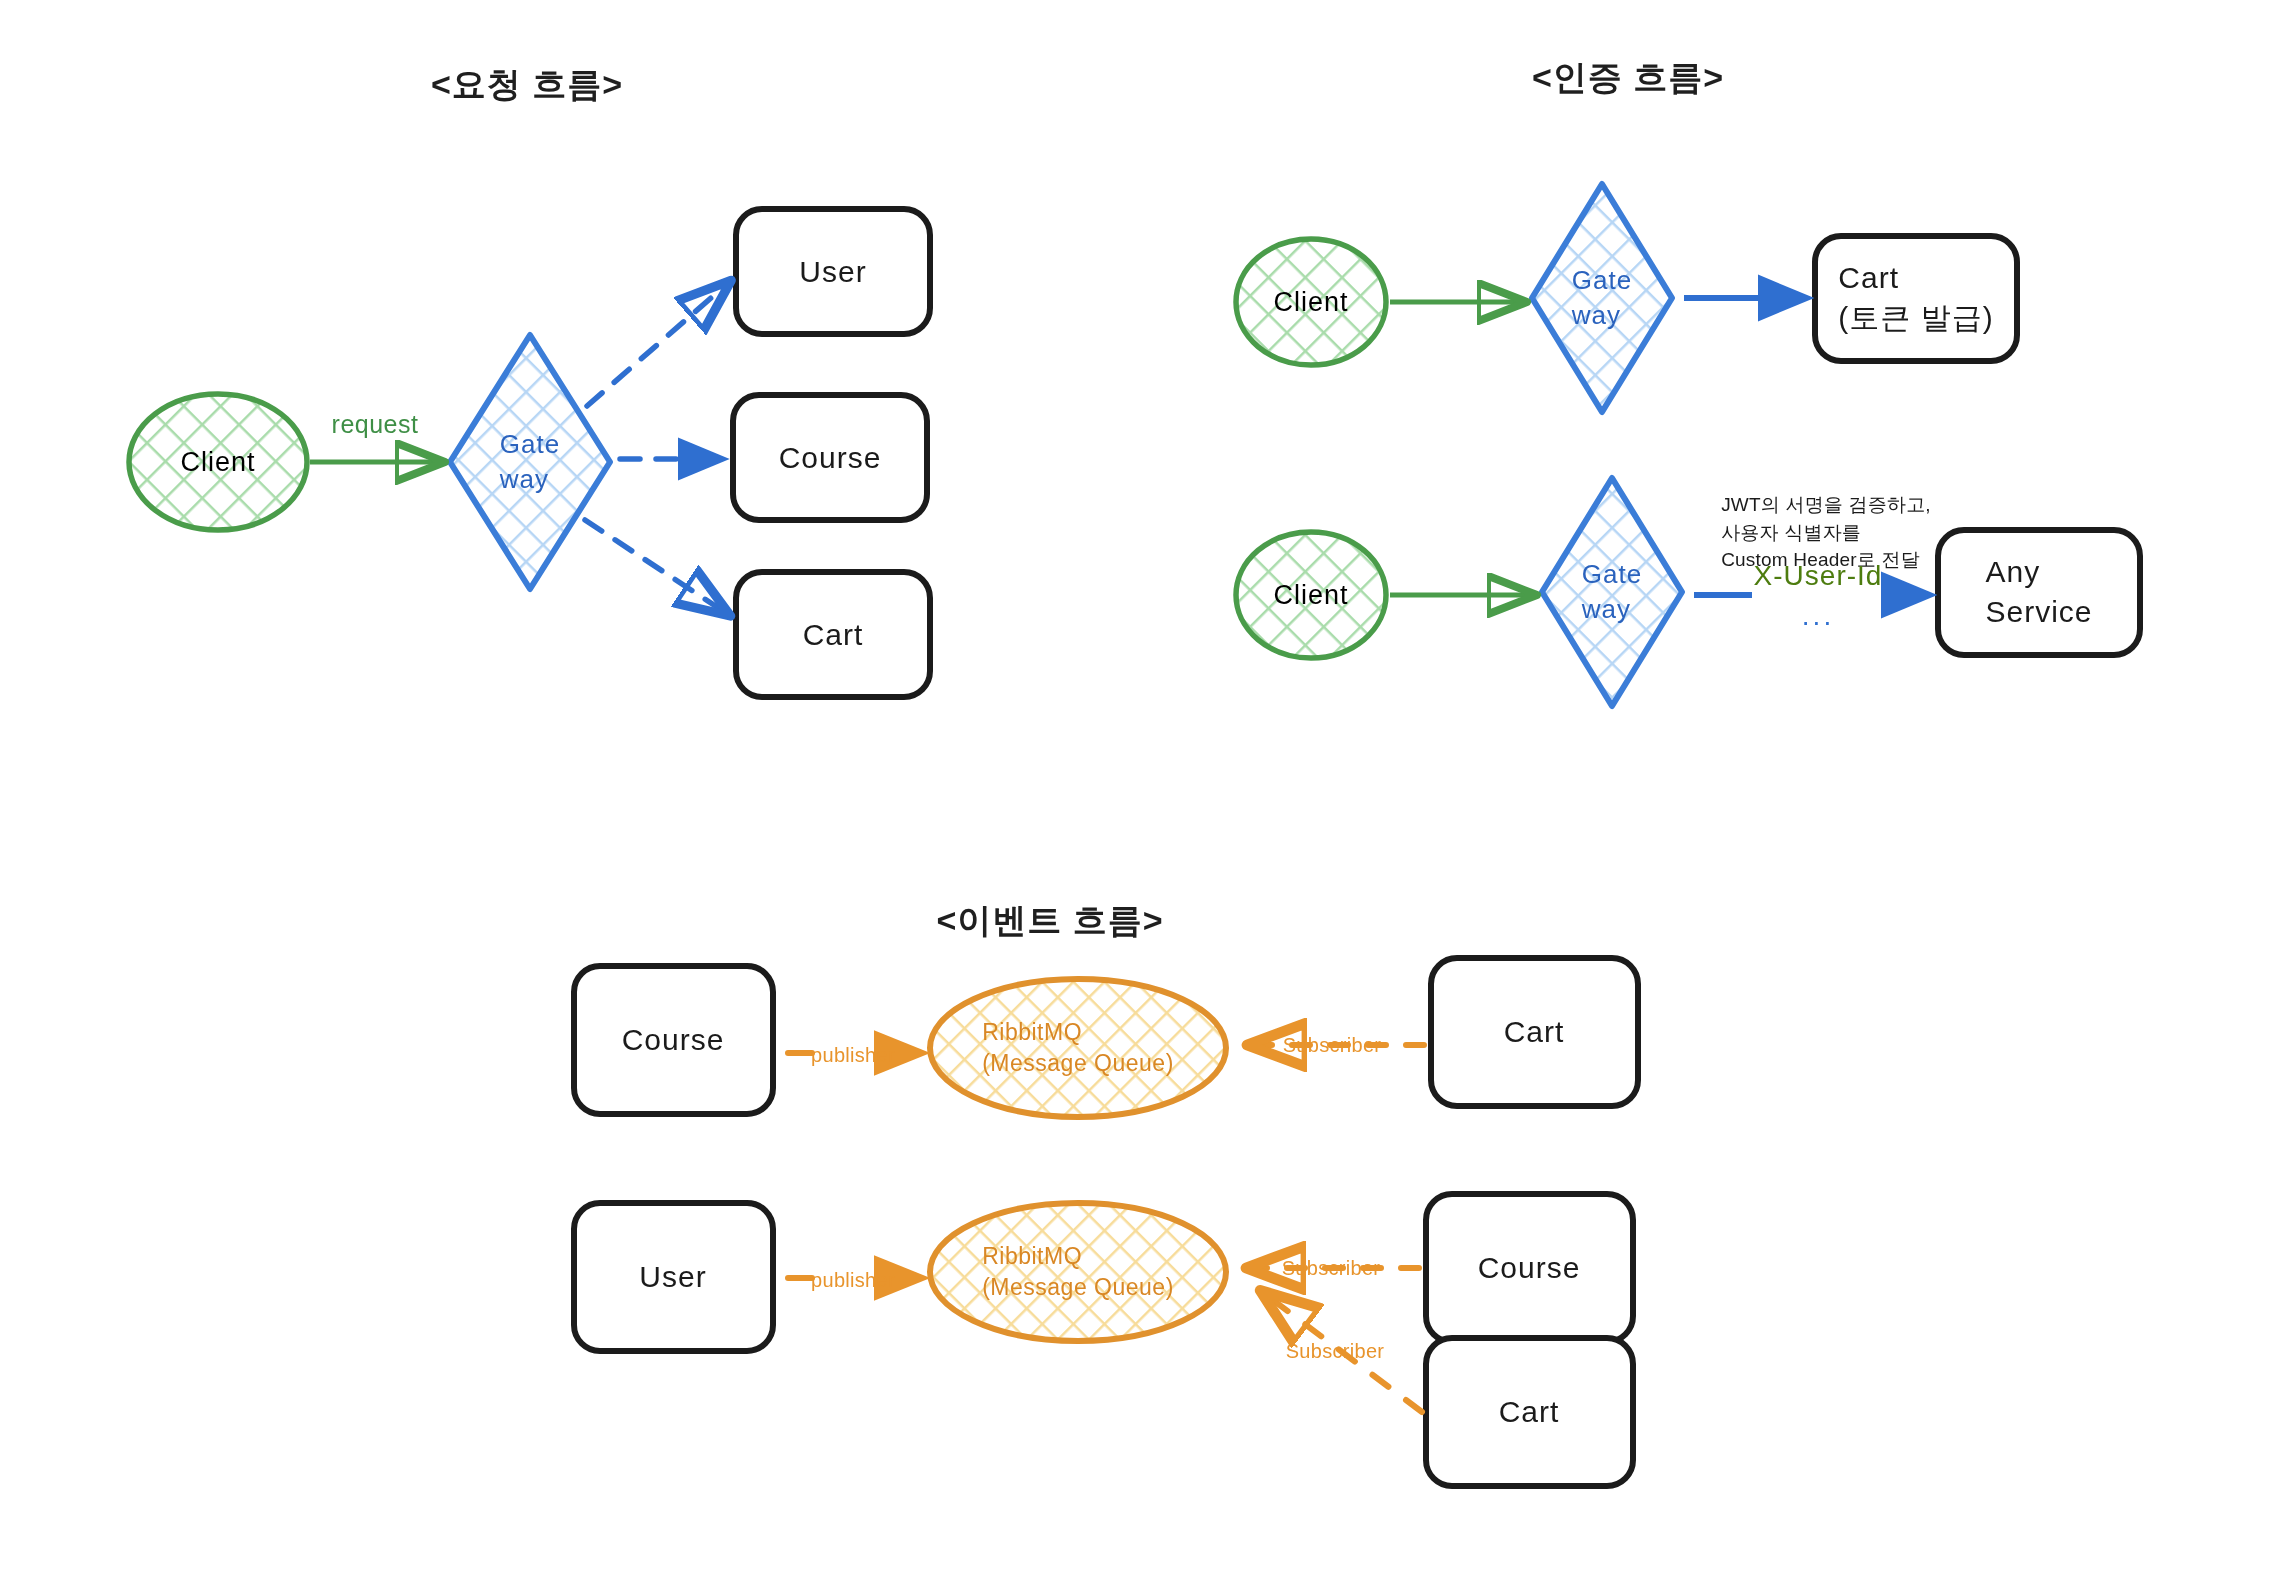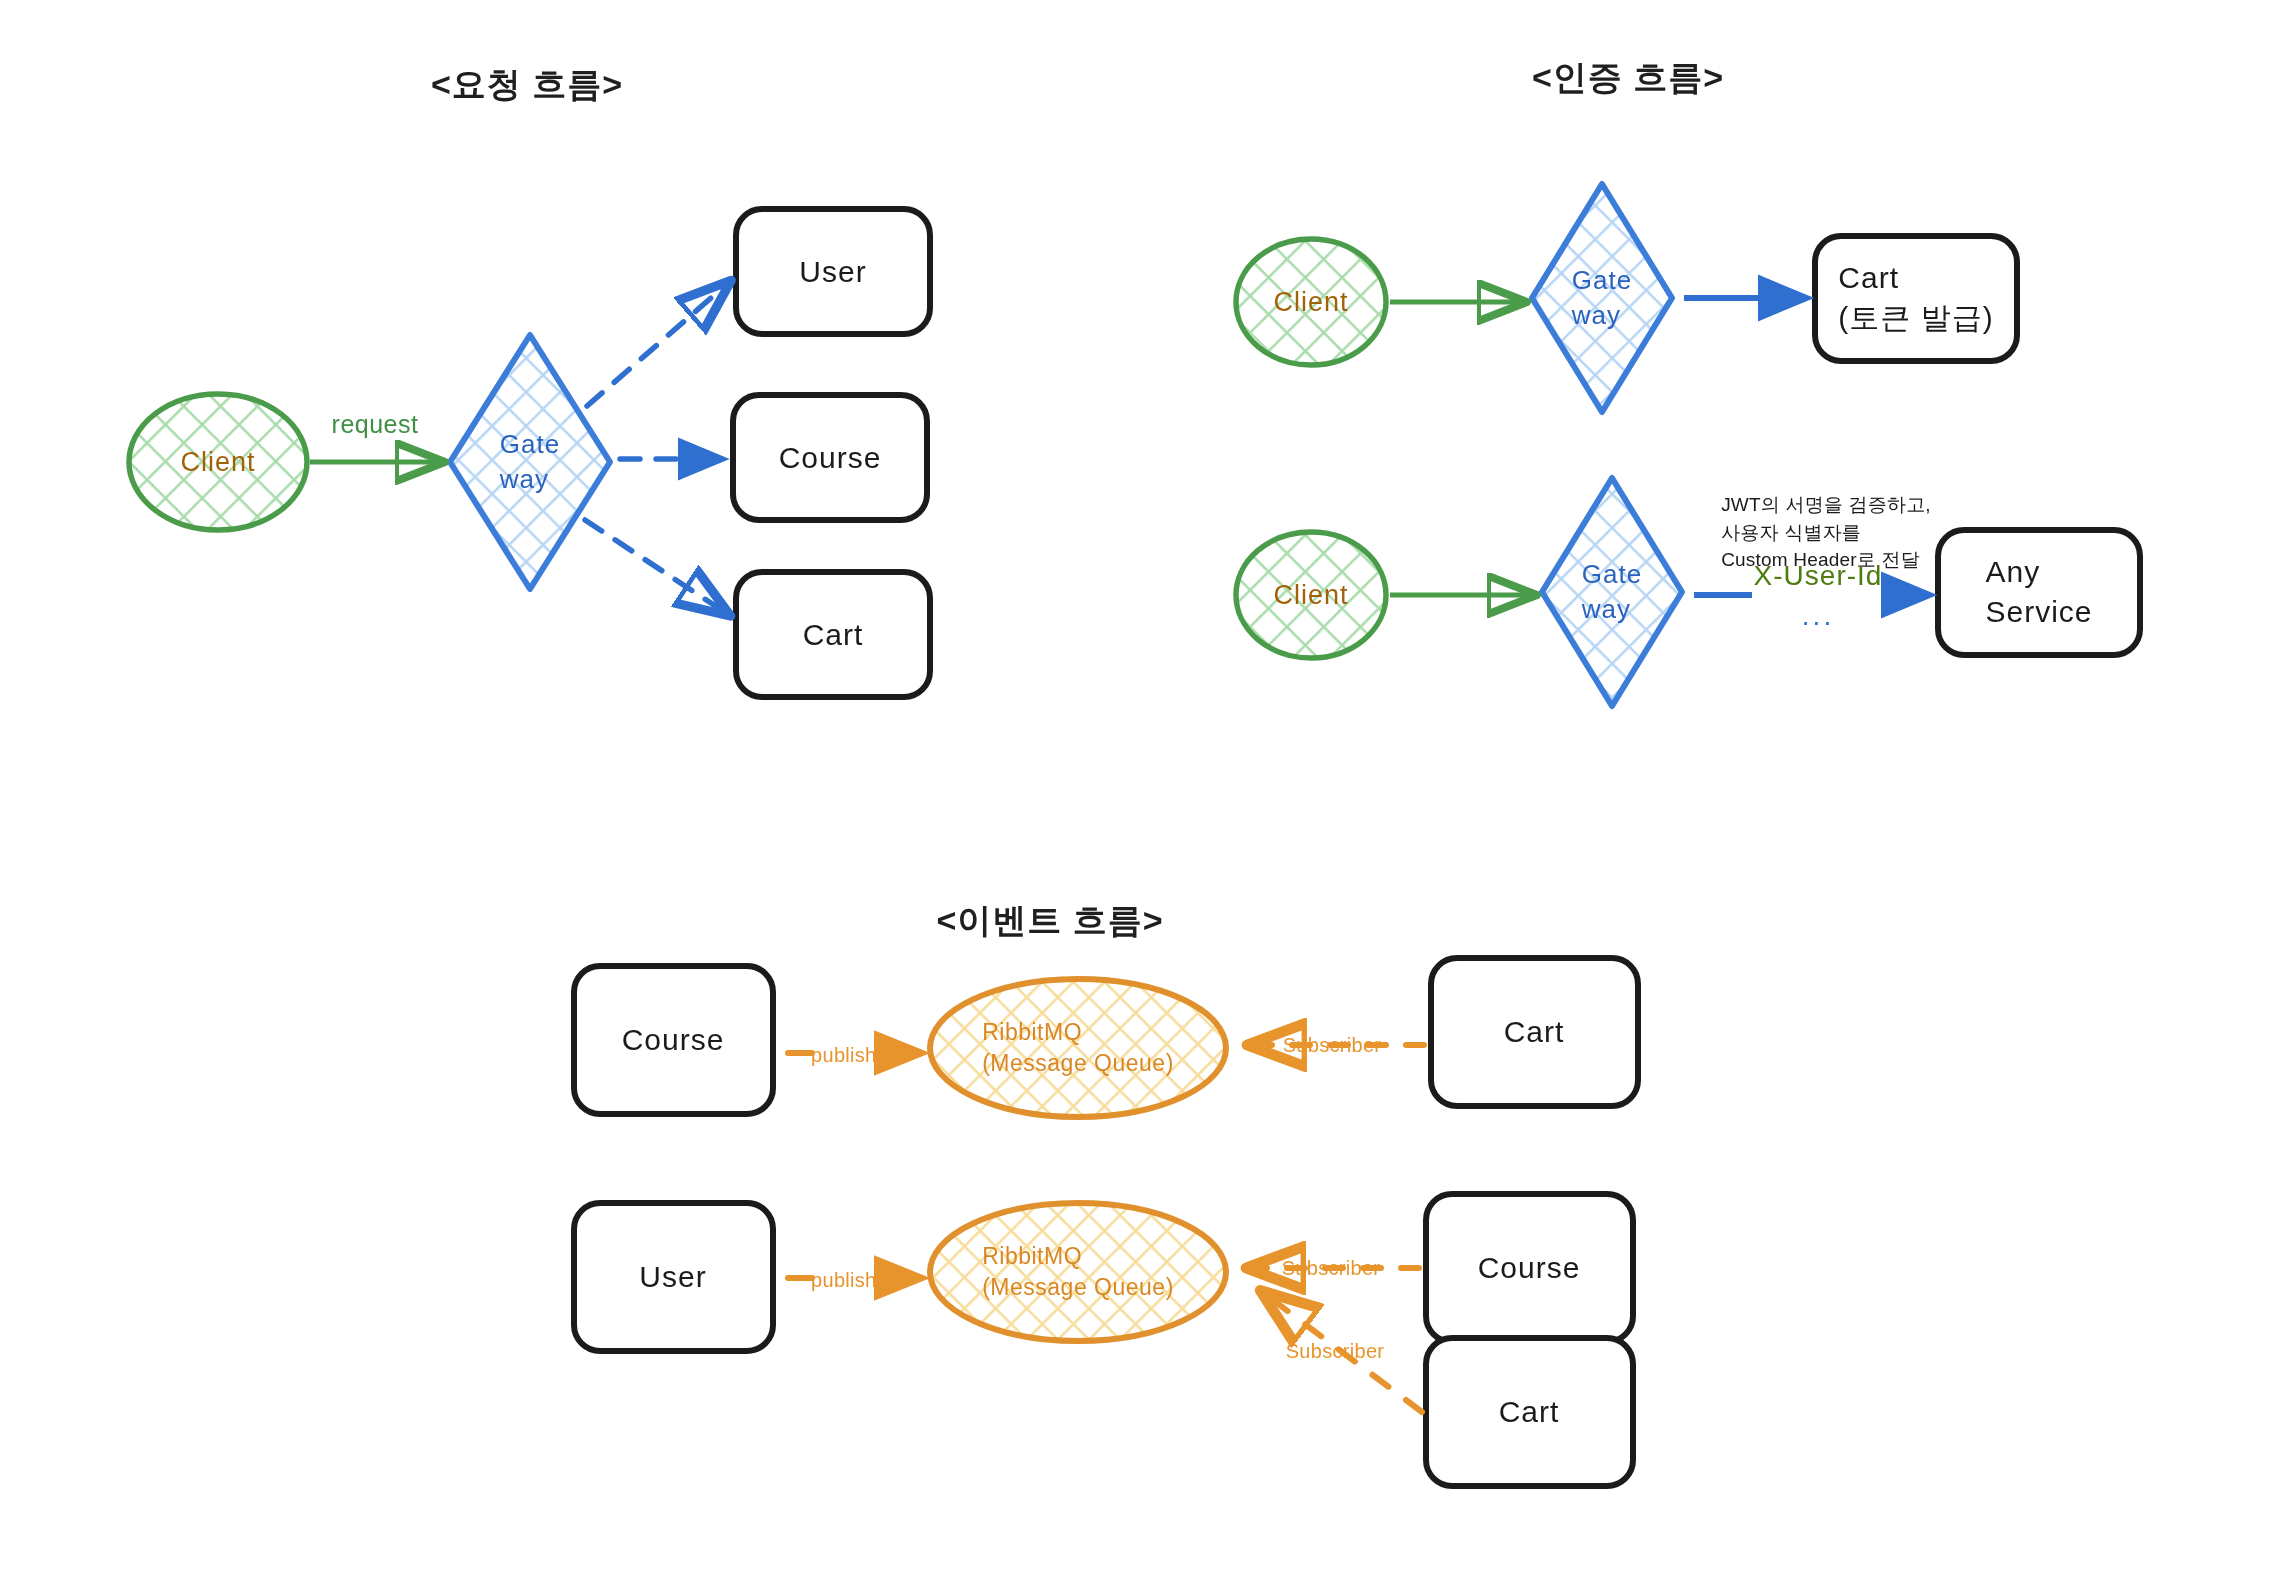--- a/index.html
+++ b/index.html
@@ -38,21 +38,21 @@
     font-family: "Liberation Sans", sans-serif;
   }
   .lbl-box {
     font-size: 30px;
     color: #1b1b1b;
     line-height: 1.32;
     letter-spacing: 1px;
   }
   .lbl-client {
     font-size: 27px;
-    color: #a16207;
+    color: #000000;
     letter-spacing: 1px;
   }
   .lbl-gate {
     font-size: 26px;
     color: #2a62bd;
     line-height: 1.35;
     letter-spacing: 1px;
   }
   .lbl-mq {
     font-size: 23px;

